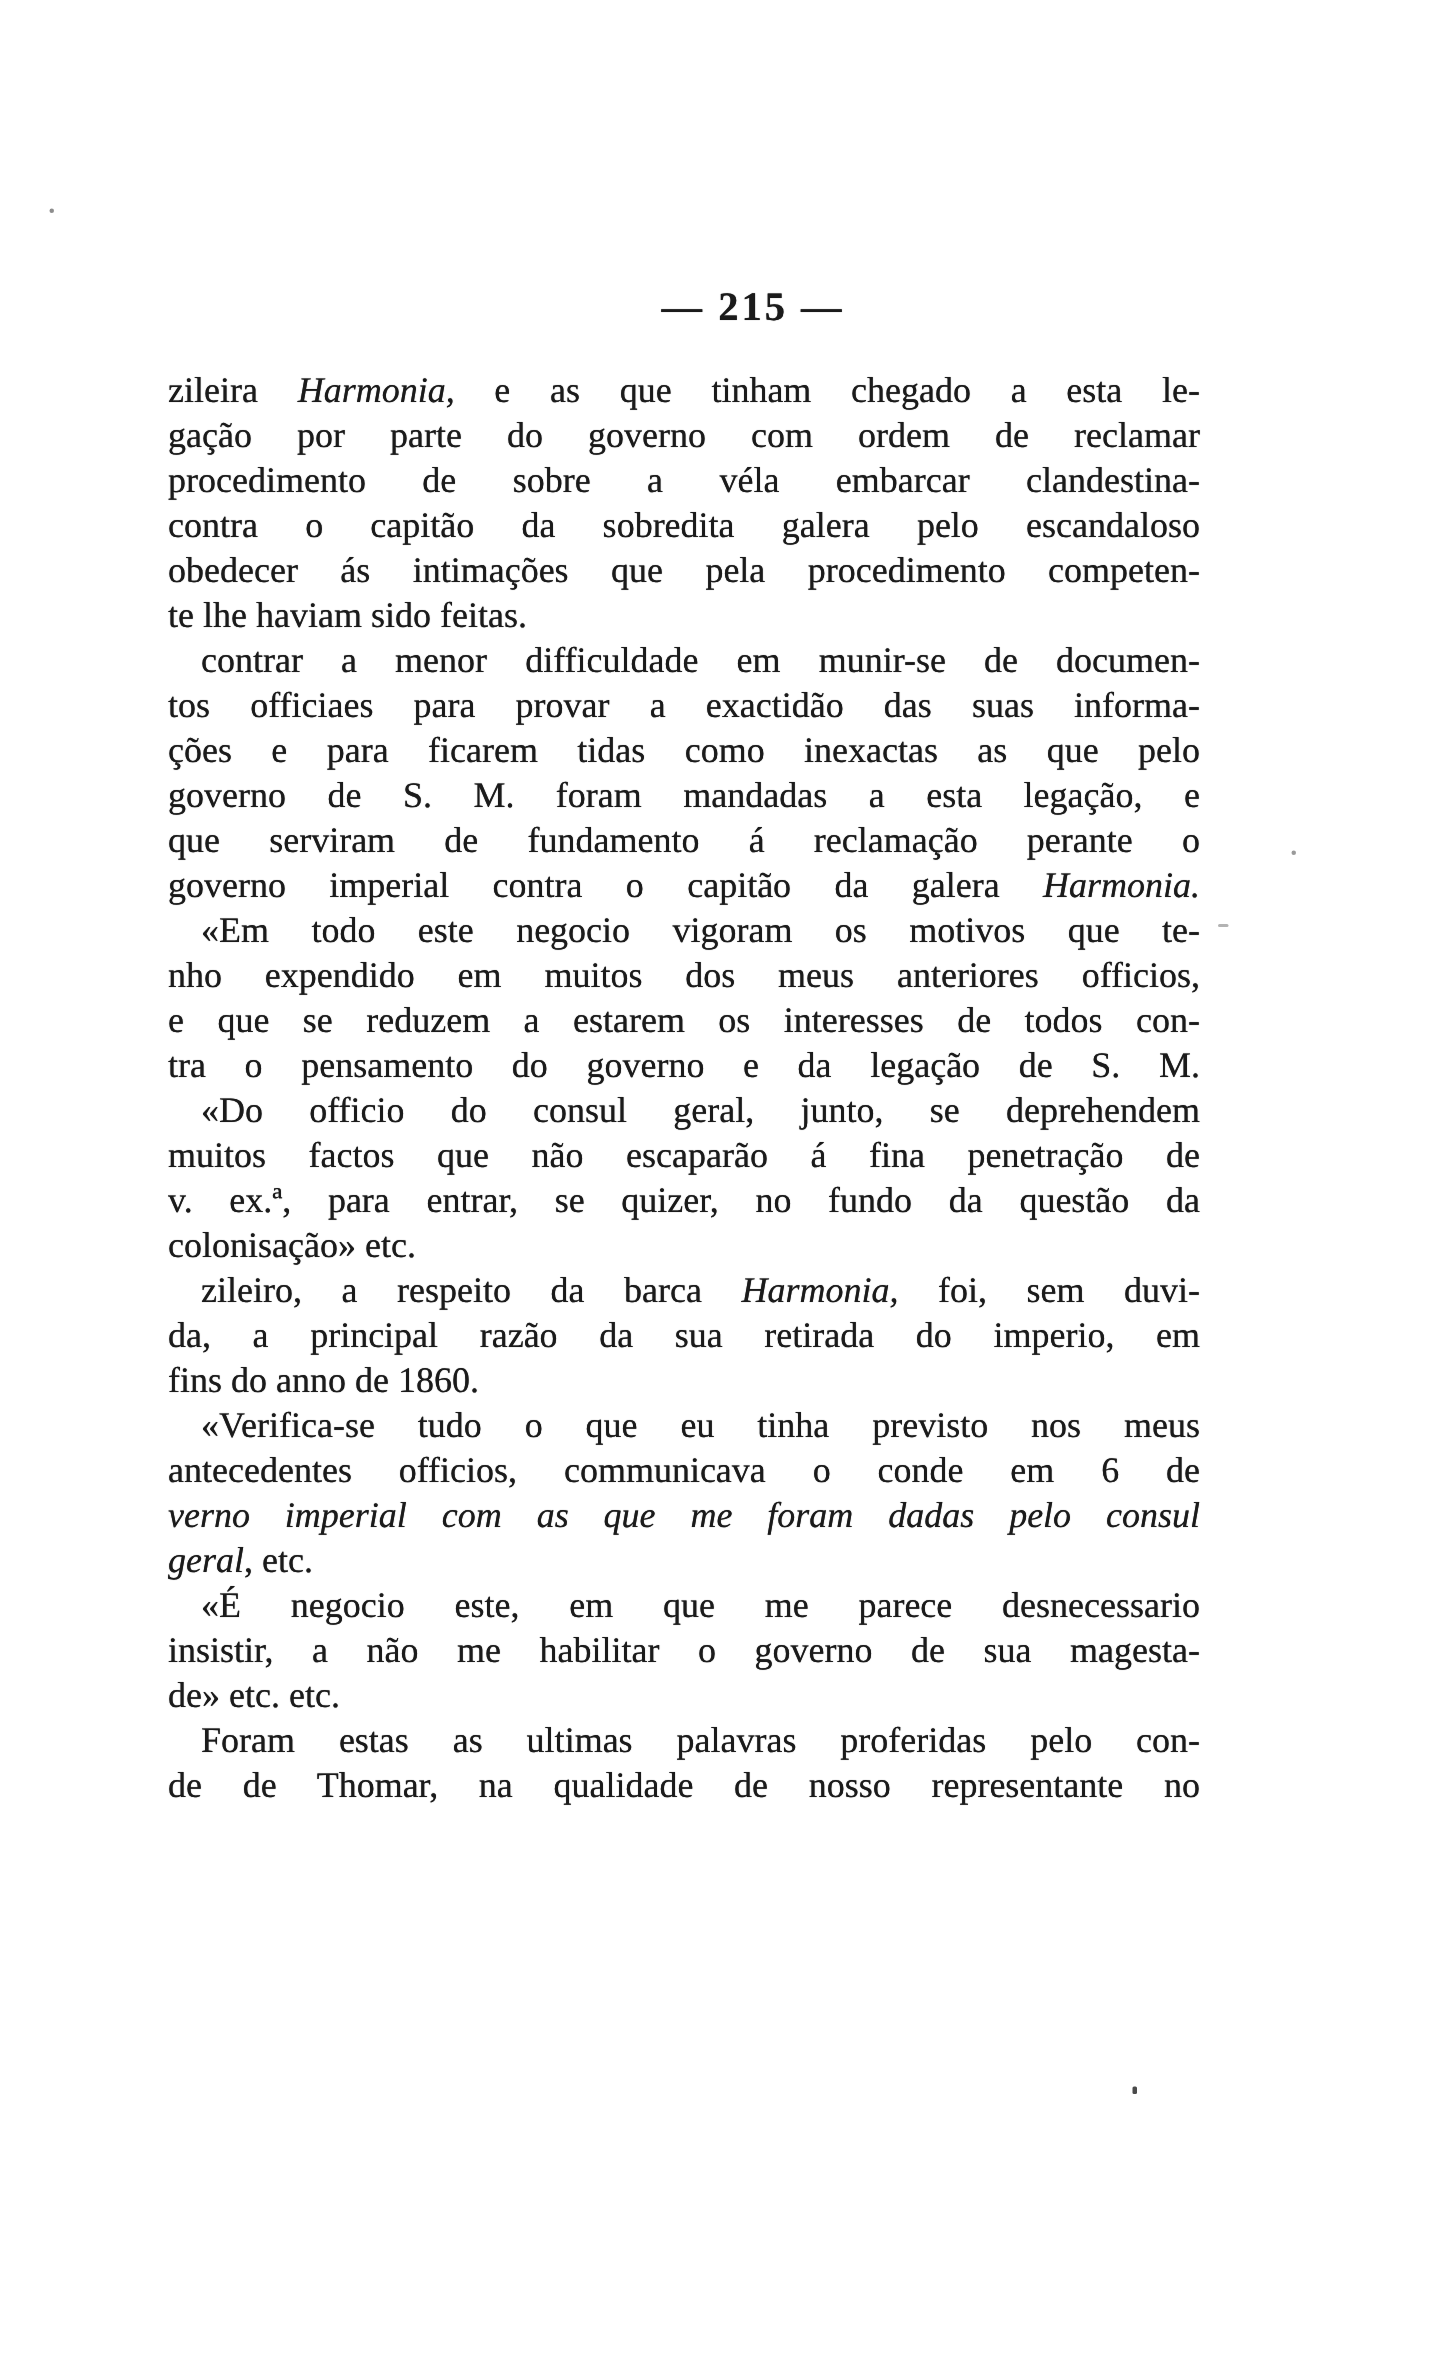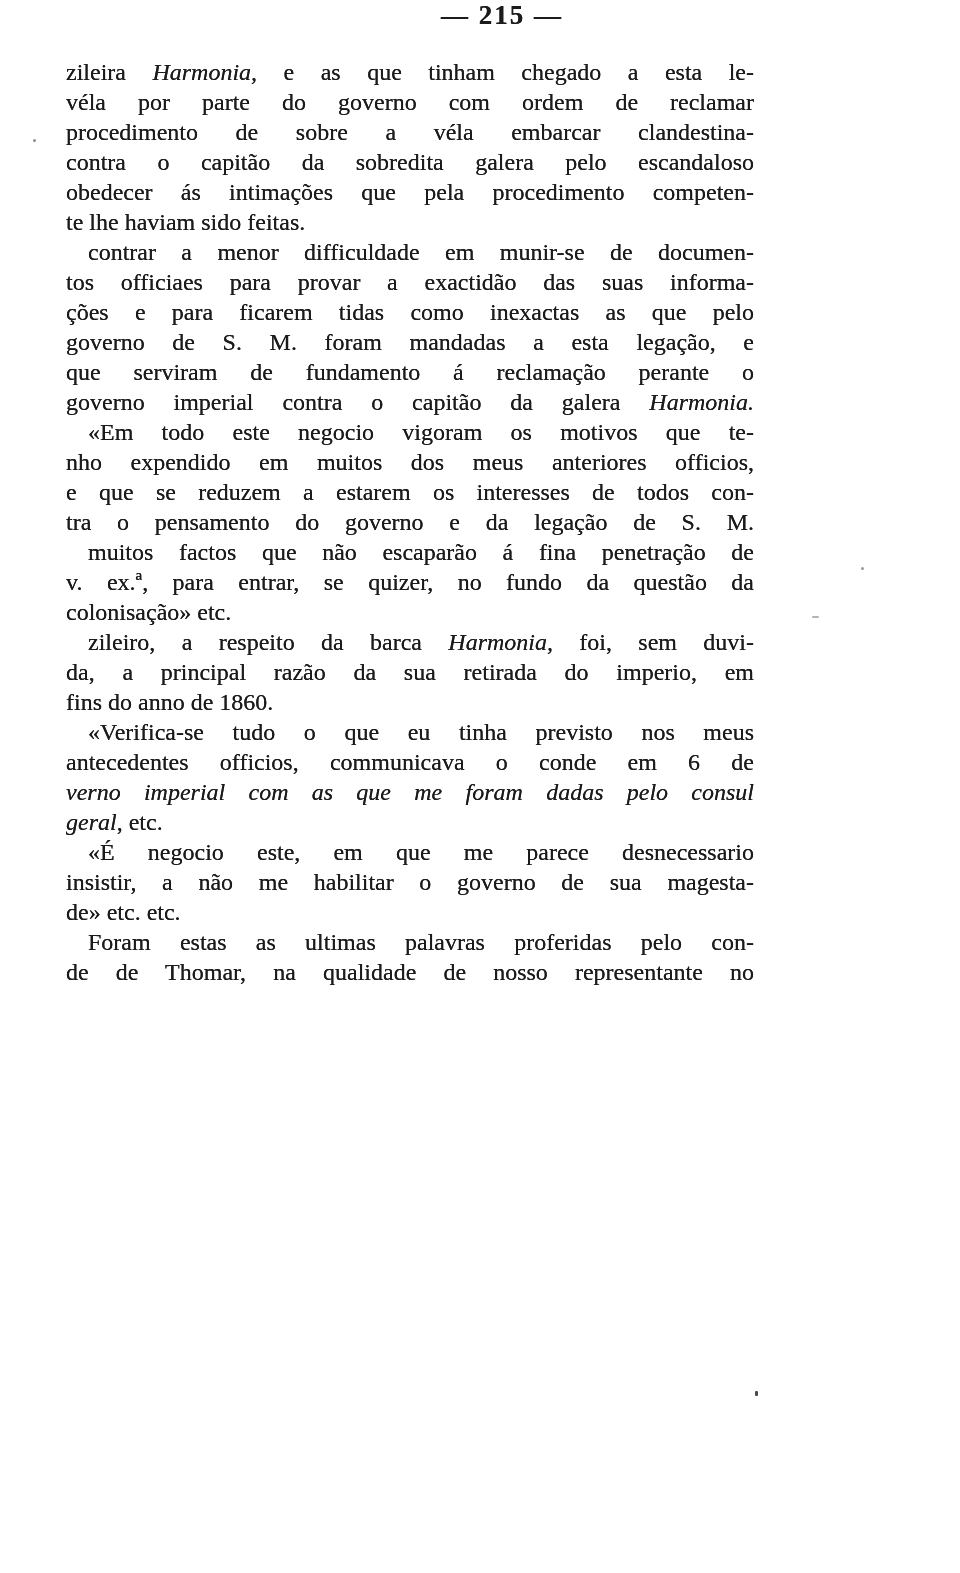--- a/index.html
+++ b/index.html
@@ -6,37 +6,38 @@
     margin: 0;
     padding: 0;
     background: #ffffff;
   }
   .page {
     position: relative;
     width: 960px;
     height: 1573px;
     background: #ffffff;
     box-sizing: border-box;
+    padding-top: 189px;
     overflow: hidden;
     font-family: "Liberation Serif", "DejaVu Serif", serif;
     color: #1b1b1b;
   }
   .page-number {
     width: 688px;
     margin-left: 158px;
     text-align: center;
     font-size: 27px;
     font-weight: 700;
     letter-spacing: 2px;
     line-height: 30px;
     text-shadow: 0 0 0.5px #222;
   }
   .text-block {
     width: 688px;
-    margin-left: 66px;
+    margin-left: 112px;
     margin-top: 27px;
     font-size: 24px;
     line-height: 30px;
     text-shadow: 0 0 0.5px #2a2a2a;
   }
   .para { margin: 0; }
   .para.indent .line:first-child { text-indent: 22px; }
   .line {
     text-align: justify;
     text-align-last: justify;
@@ -55,41 +56,42 @@
 </style>
 </head>
 <body>
 
 <div class="page">
   <div class="page-number">— 215 —</div>
 
   <div class="text-block">
       <div class="para">
         <div class="line"><span class="seg">zileira </span><span class="seg italic">Harmonia,</span><span class="seg"> e as que tinham chegado a esta le-</span></div>
-        <div class="line"><span class="seg">véla por parte do governo com ordem de reclamar</span></div>
+        <div class="line"><span class="seg">gação por parte do governo com ordem de reclamar</span></div>
         <div class="line"><span class="seg">procedimento de sobre a véla embarcar clandestina-</span></div>
         <div class="line"><span class="seg">contra o capitão da sobredita galera pelo escandaloso</span></div>
         <div class="line"><span class="seg">obedecer ás intimações que pela procedimento competen-</span></div>
         <div class="line lastline"><span class="seg">te lhe haviam sido feitas.</span></div>
       </div>
       <div class="para indent">
         <div class="line"><span class="seg">contrar a menor difficuldade em munir-se de documen-</span></div>
         <div class="line"><span class="seg">tos officiaes para provar a exactidão das suas informa-</span></div>
         <div class="line"><span class="seg">ções e para ficarem tidas como inexactas as que pelo</span></div>
         <div class="line"><span class="seg">governo de S. M. foram mandadas a esta legação, e</span></div>
         <div class="line"><span class="seg">que serviram de fundamento á reclamação perante o</span></div>
         <div class="line"><span class="seg">governo imperial contra o capitão da galera </span><span class="seg italic">Harmonia.</span></div>
       </div>
       <div class="para indent">
         <div class="line"><span class="seg">«Em todo este negocio vigoram os motivos que te-</span></div>
         <div class="line"><span class="seg">nho expendido em muitos dos meus anteriores officios,</span></div>
         <div class="line"><span class="seg">e que se reduzem a estarem os interesses de todos con-</span></div>
         <div class="line"><span class="seg">tra o pensamento do governo e da legação de S. M.</span></div>
       </div>
       <div class="para indent">
+        <div class="line"><span class="seg">«Do officio do consul geral, junto, se deprehendem</span></div>
         <div class="line"><span class="seg">muitos factos que não escaparão á fina penetração de</span></div>
         <div class="line"><span class="seg">v. ex.ª, para entrar, se quizer, no fundo da questão da</span></div>
         <div class="line lastline"><span class="seg">colonisação»  etc.</span></div>
       </div>
       <div class="para indent">
         <div class="line"><span class="seg">zileiro, a respeito da barca </span><span class="seg italic">Harmonia,</span><span class="seg"> foi, sem duvi-</span></div>
         <div class="line"><span class="seg">da, a principal razão da sua retirada do imperio, em</span></div>
         <div class="line lastline"><span class="seg">fins do anno de 1860.</span></div>
       </div>
       <div class="para indent">

